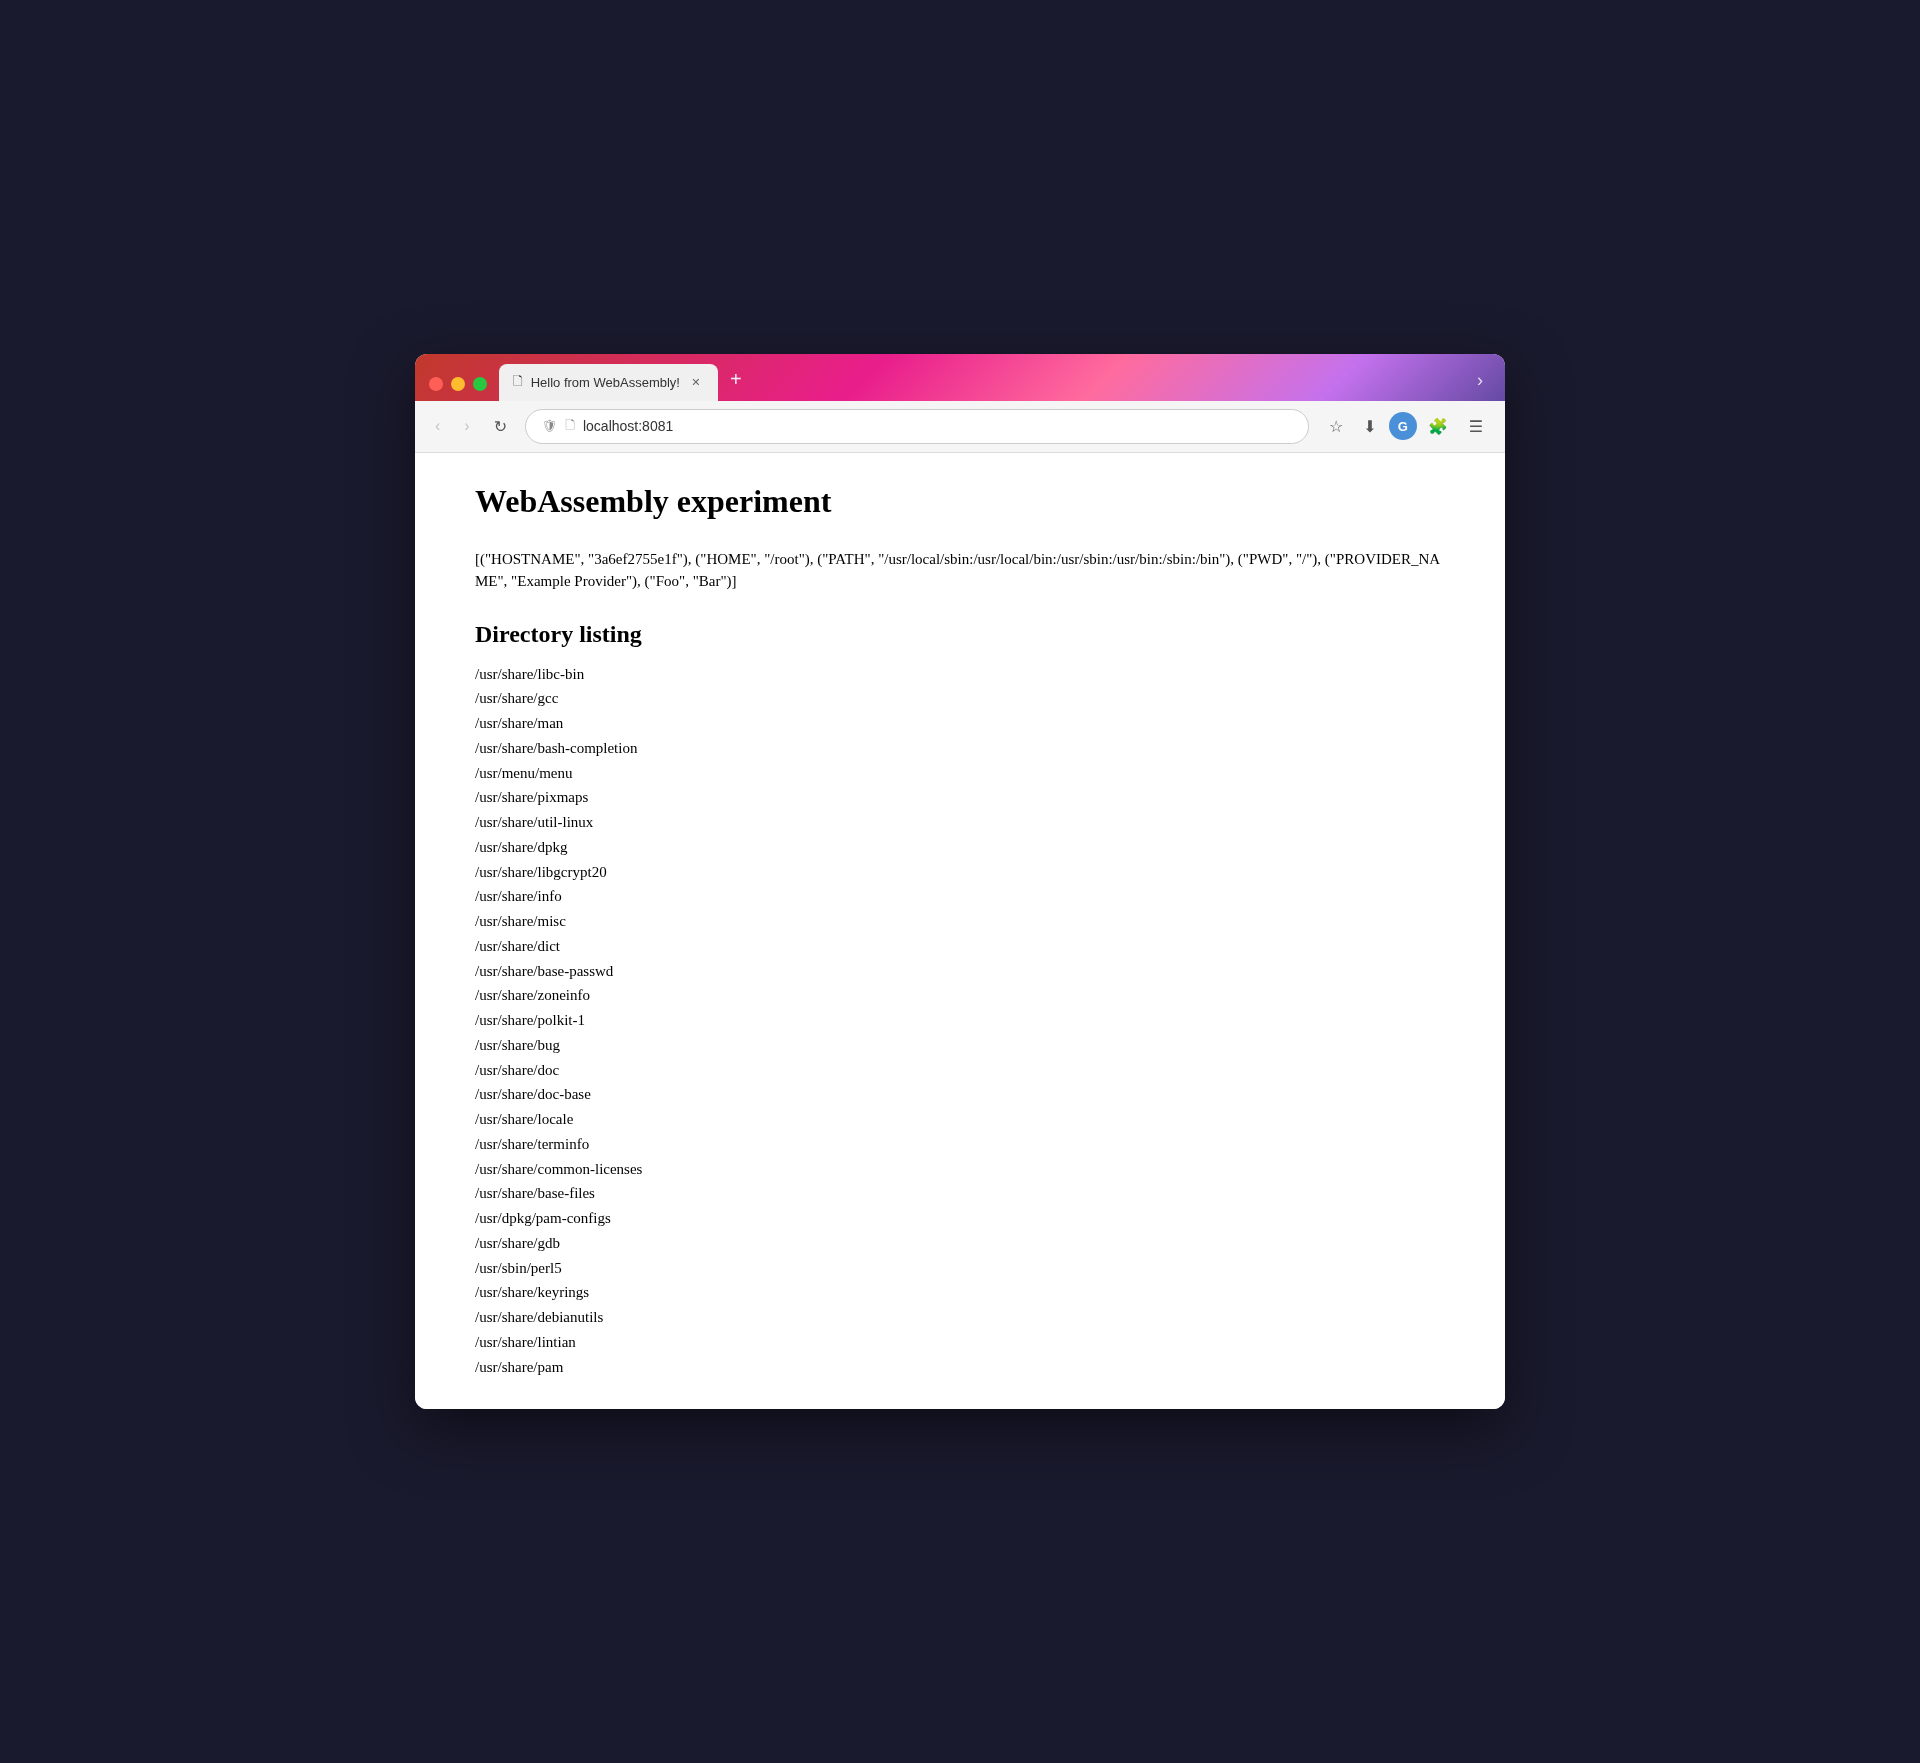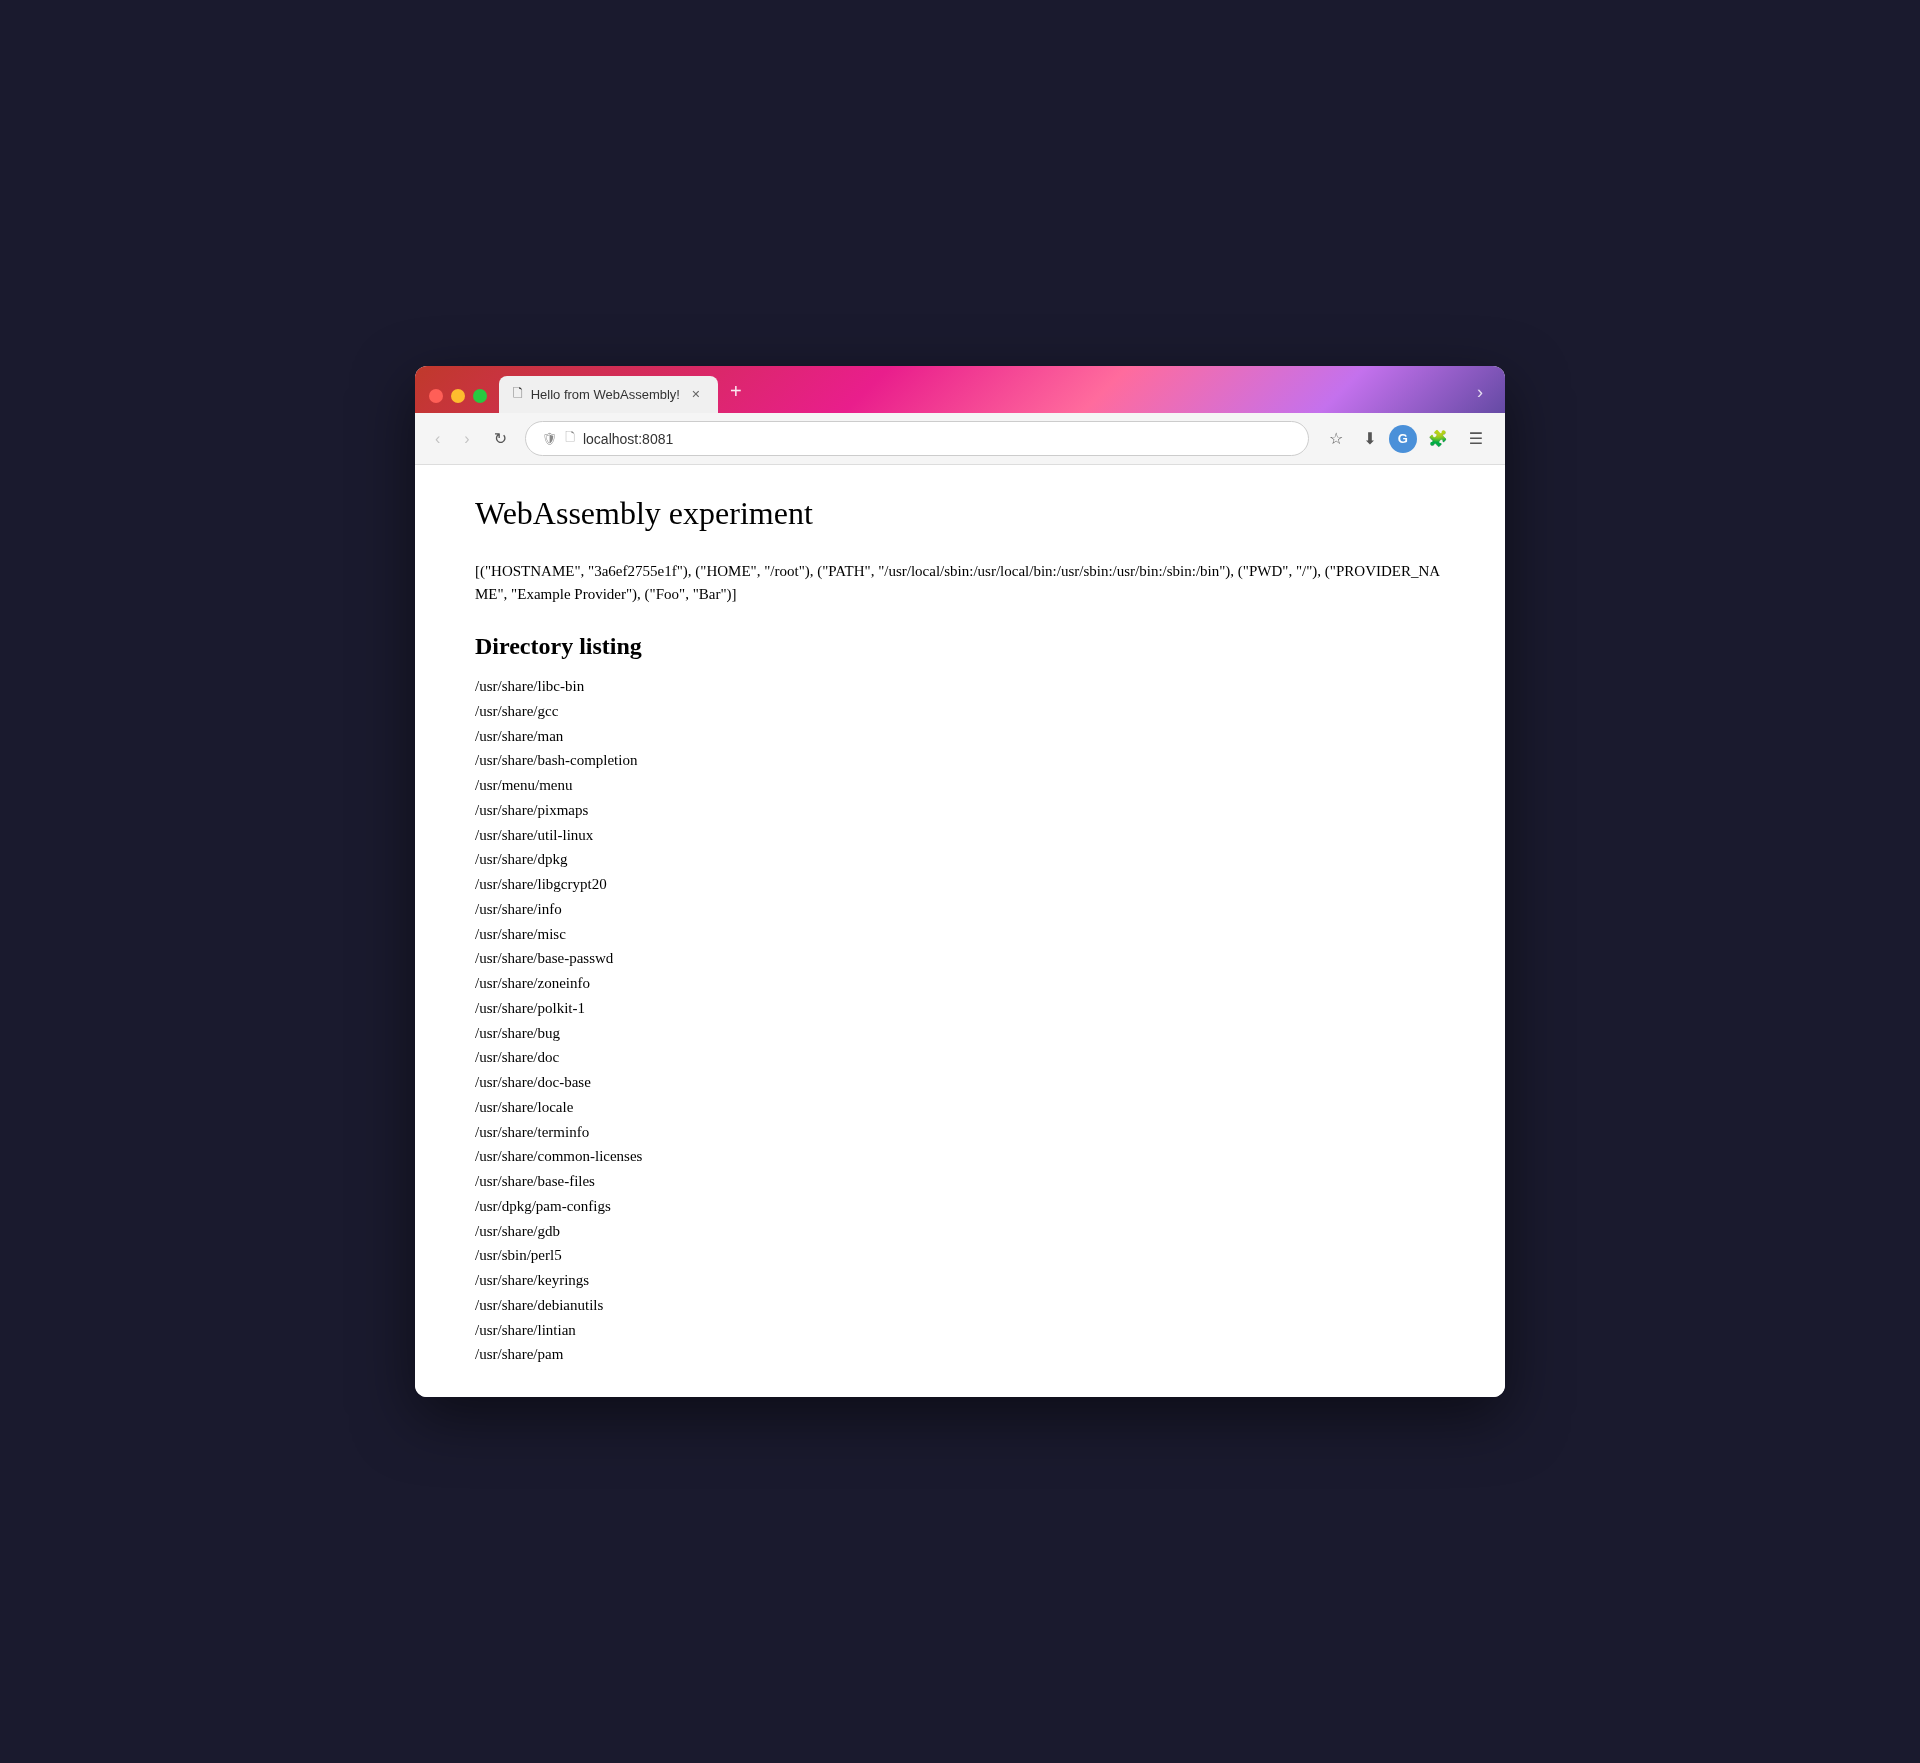--- a/index.html
+++ b/index.html
@@ -147,21 +147,21 @@
     .page-content {
       background: #fff;
       padding: 30px 60px;
       min-height: 700px;
       font-family: Times New Roman, serif;
       color: #000;
     }
 
     .page-title {
       font-size: 32px;
-      font-weight: normal;
+      font-weight: bold;
       margin-bottom: 28px;
     }
 
     .section-heading {
       font-size: 24px;
       font-weight: bold;
       margin-bottom: 14px;
     }
 
     .env-text {
@@ -248,20 +248,21 @@
         <li>/usr/share/gcc</li>
         <li>/usr/share/man</li>
         <li>/usr/share/bash-completion</li>
         <li>/usr/menu/menu</li>
         <li>/usr/share/pixmaps</li>
         <li>/usr/share/util-linux</li>
         <li>/usr/share/dpkg</li>
         <li>/usr/share/libgcrypt20</li>
         <li>/usr/share/info</li>
         <li>/usr/share/misc</li>
+        <li>/usr/share/dict</li>
         <li>/usr/share/base-passwd</li>
         <li>/usr/share/zoneinfo</li>
         <li>/usr/share/polkit-1</li>
         <li>/usr/share/bug</li>
         <li>/usr/share/doc</li>
         <li>/usr/share/doc-base</li>
         <li>/usr/share/locale</li>
         <li>/usr/share/terminfo</li>
         <li>/usr/share/common-licenses</li>
         <li>/usr/share/base-files</li>

